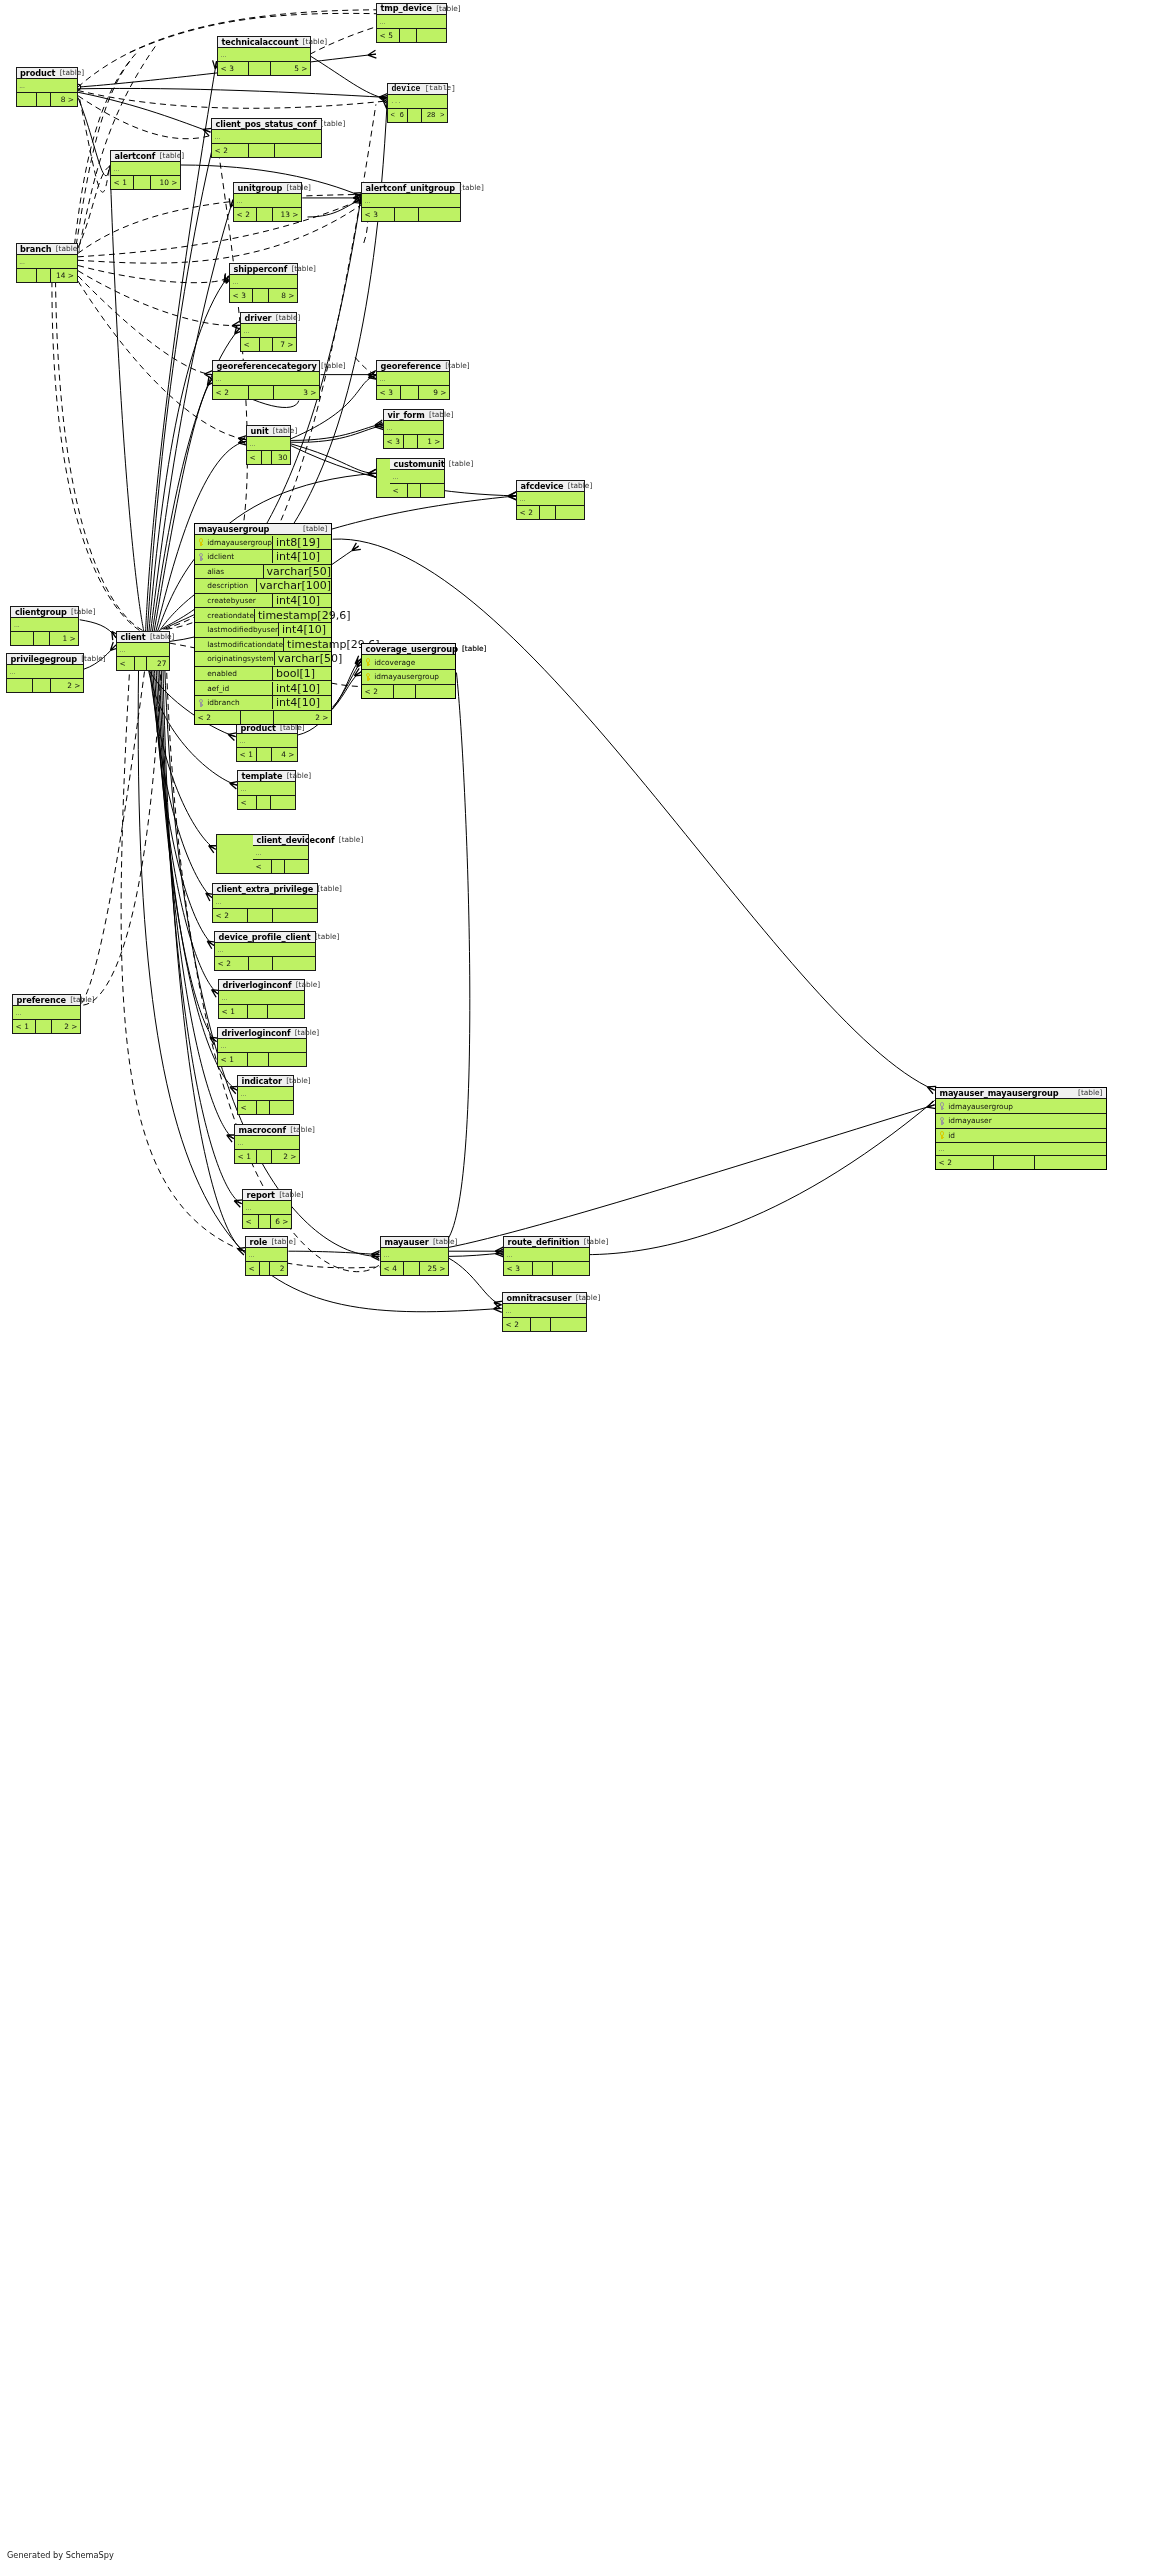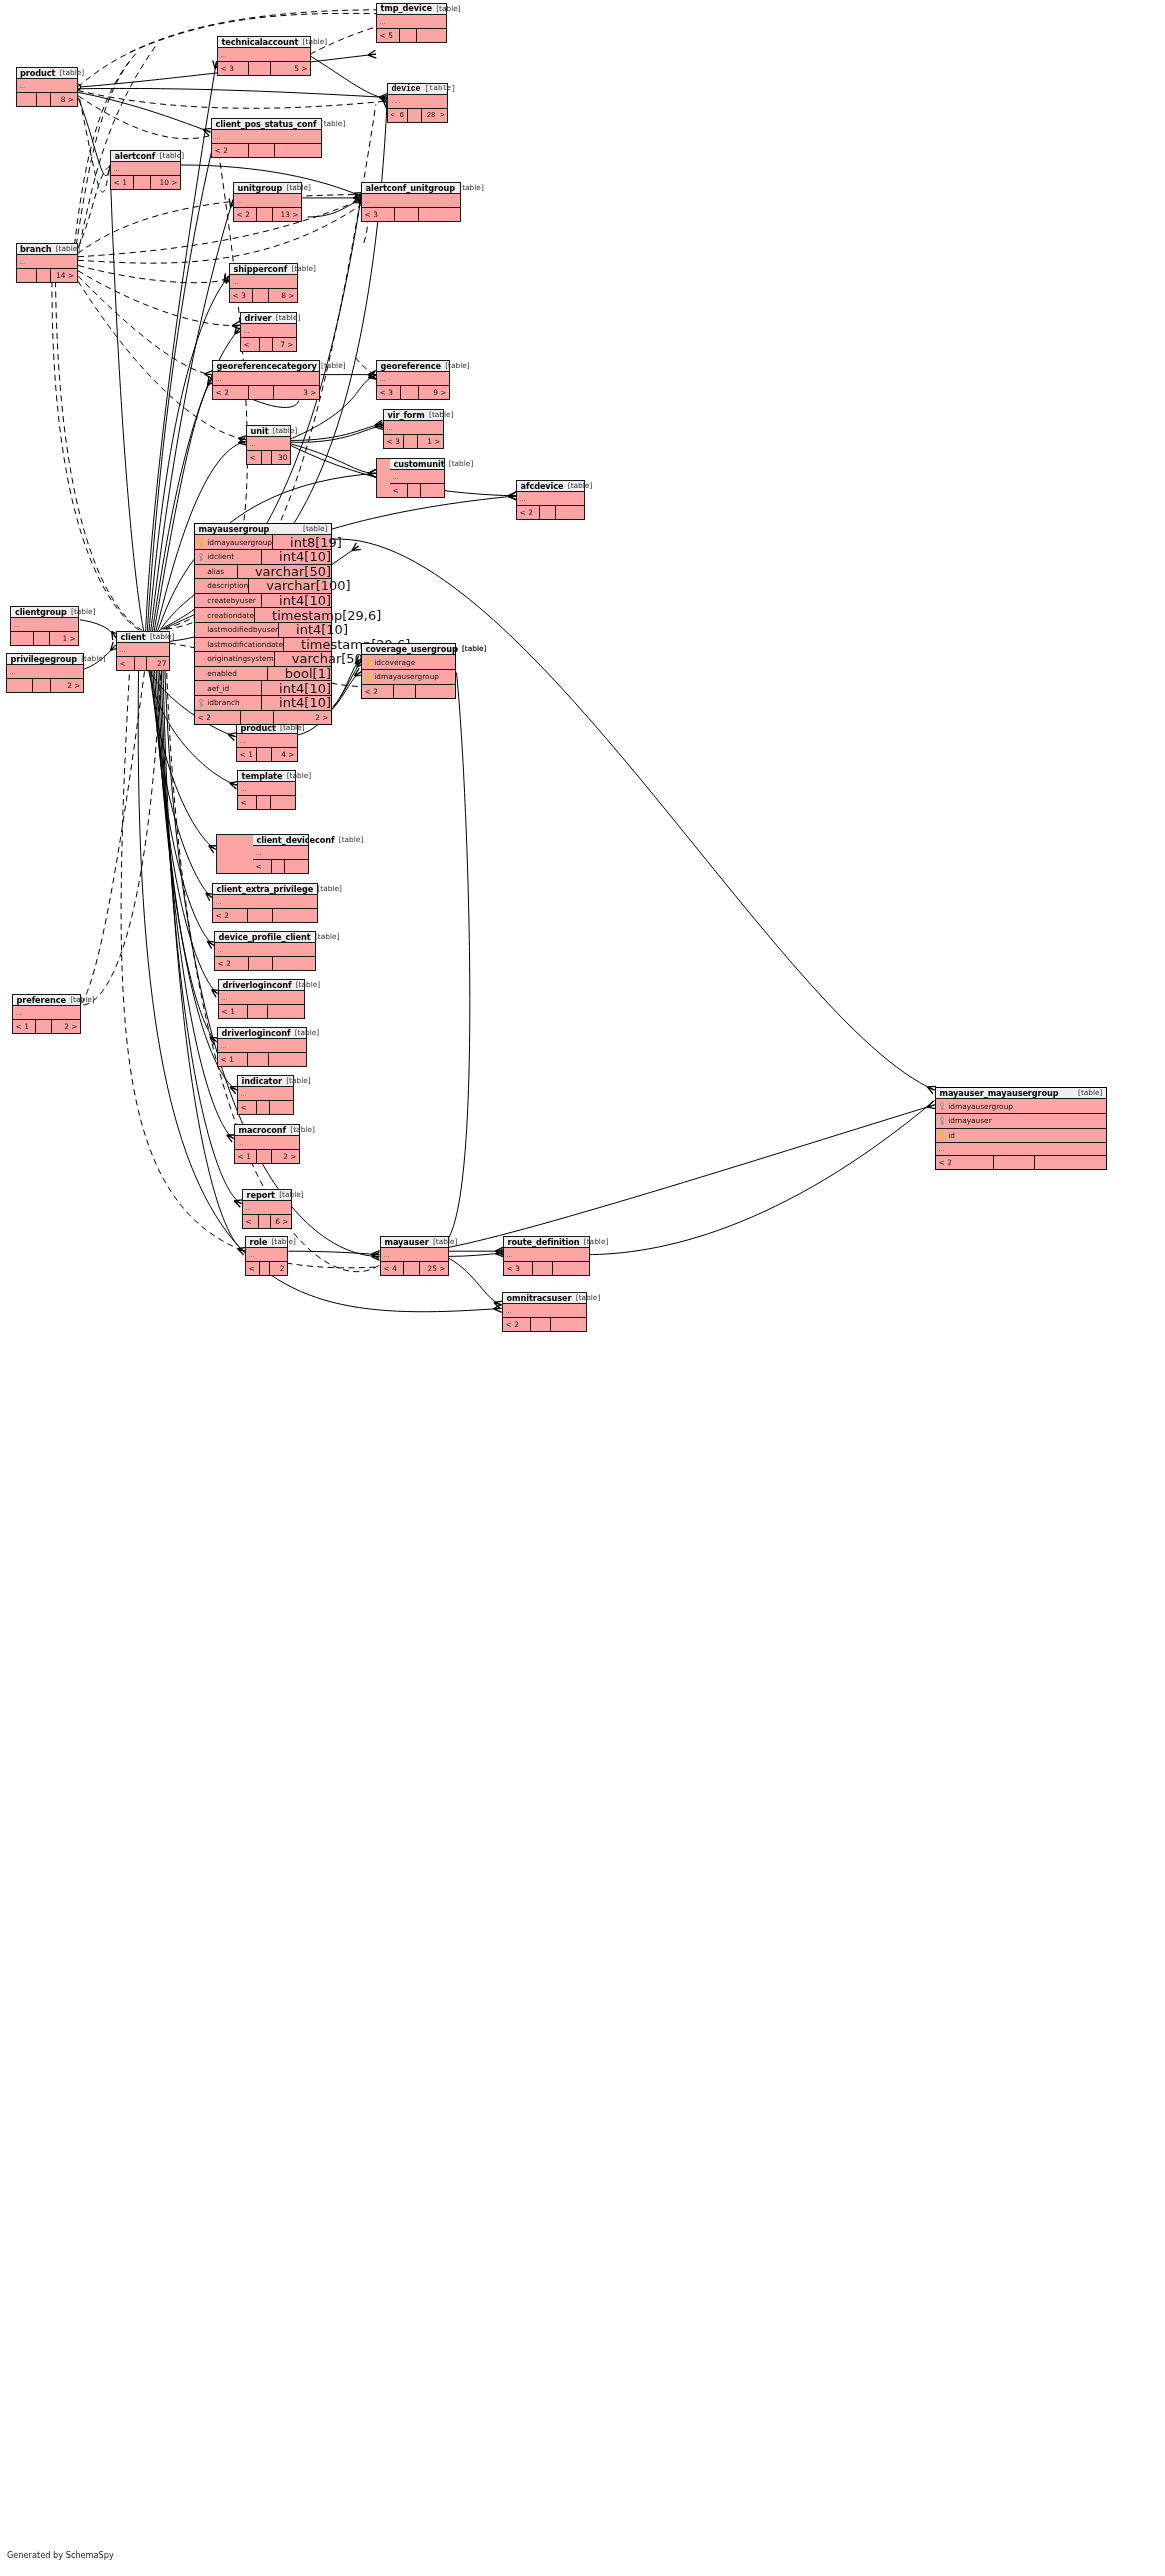--- a/index.html
+++ b/index.html
@@ -1,21 +1,21 @@
 <!DOCTYPE html>
 <html style="font-size:14px"><head>
 <meta charset="utf-8">
 <style>
   html,body{margin:0;padding:0;background:#ffffff;}
   body{font-family:"DejaVu Sans","Liberation Sans",sans-serif;}
   #canvas{position:relative;width:1165px;height:2576px;overflow:hidden;background:#fff;}
   #edges{position:absolute;left:0;top:0;width:1165px;height:2576px;}
 
   
-  .tbl{position:absolute;border:0.9px solid #1a1a1a;background:#fca5a5;box-sizing:border-box;}
+  .tbl{position:absolute;border:0.9px solid #1a1a1a;background:#bef264;box-sizing:border-box;}
   .tbl.detail{border:1.7px solid #000;}
   .thead{background:#f0f0f0;border-bottom:0.9px solid #1a1a1a;
          display:flex;align-items:center;justify-content:space-between;
          padding:0.9px 3.5px;white-space:nowrap;line-height:1.05;}
   .tname{font-weight:bold;font-size:8.2px;color:#000;letter-spacing:-0.1px;}
   .ttag{font-size:7.4px;color:#333;font-weight:normal;padding-left:4.3px;}
   .tbody{border-bottom:0.9px solid #1a1a1a;font-size:6px;color:#555;
          padding:0 2.6px;height:13px;line-height:13px;overflow:hidden;}
   .tfoot{display:flex;height:13px;}
   .tfoot > div{border-right:0.9px solid #1a1a1a;font-size:7.4px;color:#111;
@@ -23,22 +23,22 @@
   .tfoot > div:last-child{border-right:none;}
   .fl{flex:0 0 34%;text-align:left;}
   .fm{flex:0 0 24%;}
   .fr{flex:1 1 auto;text-align:right;}
 
   
   .crow{display:flex;border-bottom:0.9px solid #1a1a1a;height:13.6px;align-items:center;}
   .crow:last-of-type{border-bottom:0.9px solid #1a1a1a;}
   .ckey{flex:0 0 11.3px;text-align:center;font-size:7.8px;line-height:1;}
   .cname{flex:1 1 auto;font-size:7.4px;color:#111;padding-left:0.9px;white-space:nowrap;}
-  .ctype{flex:0 0 59px;font-size:13px;color:#111;border-left:0.9px solid #1a1a1a;
-         padding-left:17px;white-space:nowrap;box-sizing:border-box;}
+  .ctype{flex:0 0 59px;font-size:11px;color:#111;border-left:0.9px solid #1a1a1a;
+         padding-left:3px;white-space:nowrap;box-sizing:border-box;}
   .ctype.wide{flex:0 0 68px;}
   .keyicon{display:inline-block;width:6px;height:7.8px;position:relative;vertical-align:middle;}
   .keyicon i{position:absolute;left:0.9px;top:0;width:4.3px;height:4.3px;border-radius:50%;
              border:1.3px solid currentColor;box-sizing:border-box;}
   .keyicon b{position:absolute;left:2.6px;top:3.5px;width:1.3px;height:4.3px;background:currentColor;}
   .keyicon s{position:absolute;left:2.6px;top:5.6px;width:3px;height:1.3px;background:currentColor;text-decoration:none;}
   .kpri{color:#d9cb00;}
   .kfor{color:#9a9a9a;}
 
   .nokey{flex:0 0 11.3px;}

